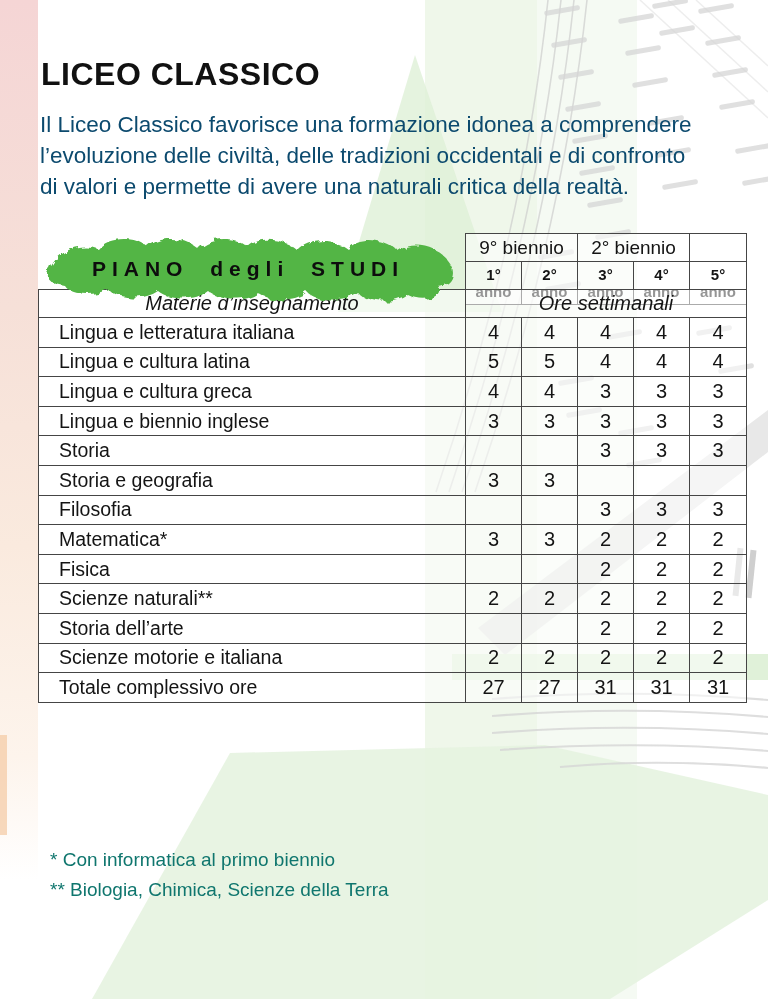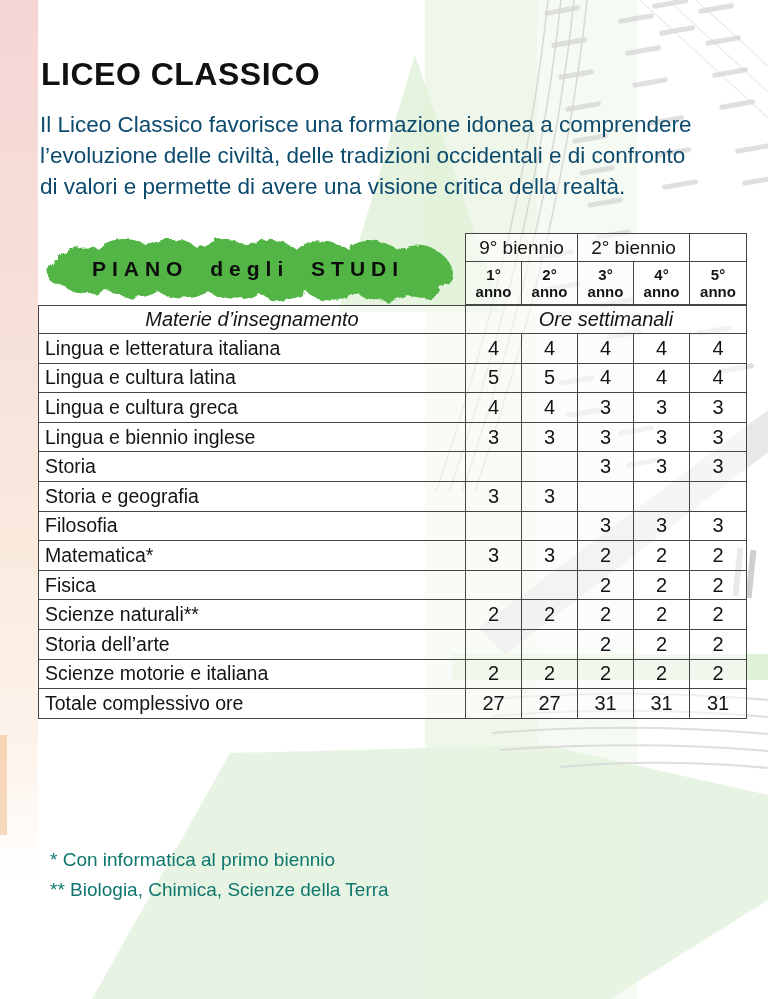--- a/index.html
+++ b/index.html
@@ -34,30 +34,30 @@
   }
   .htab td{
     border:1px solid #454545;background:rgba(255,255,255,.55);
     text-align:center;vertical-align:middle;padding:0;
   }
   .htab .grp{height:27px;font-size:19px;}
   .htab .yr{height:42px;font-size:15px;font-weight:bold;line-height:17px;white-space:pre-line;}
 
   
   .mtab{
-    position:absolute;left:38px;top:305px;width:708px;
+    position:absolute;left:38px;top:289px;width:708px;
     border-collapse:collapse;table-layout:fixed;
   }
   .mtab td{
     border:1px solid #454545;background:rgba(255,255,255,.55);
     padding:0;vertical-align:middle;font-size:20px;
   }
   .mtab .ital{font-style:italic;text-align:center;height:27px;}
   .mtab .subj{
-    height:28.6px;padding-left:6px;font-size:19.5px;white-space:nowrap;overflow:visible;
+    height:28.6px;padding-left:20px;font-size:19.5px;white-space:nowrap;overflow:visible;
   }
   .mtab .num{height:28.6px;text-align:center;}
 
   .footnotes{
     position:absolute;left:50px;top:845px;
     font-size:19px;line-height:29.5px;color:#0f766e;
   }
 </style>
 </head>
 <body>
@@ -148,21 +148,21 @@
     </g>
   </svg>
 
   <div class="content">
 
     <div class="title">LICEO CLASSICO</div>
 
     <div class="intro">
       <div>Il Liceo Classico favorisce una formazione idonea a comprendere</div>
       <div>l’evoluzione delle civiltà, delle tradizioni occidentali e di confronto</div>
-      <div>di valori e permette di avere una visione critica della realtà.</div>
+      <div>di valori e permette di avere una naturali critica della realtà.</div>
     </div>
 
     <div class="banner">
       <svg width="430" height="80" viewBox="0 0 430 80" aria-hidden="true">
         <defs>
           <filter id="rough" x="-10%" y="-20%" width="120%" height="140%">
             <feTurbulence type="fractalNoise" baseFrequency="0.09" numOctaves="3" result="n"></feTurbulence>
             <feDisplacementMap in="SourceGraphic" in2="n" scale="9"></feDisplacementMap>
           </filter>
         </defs>

